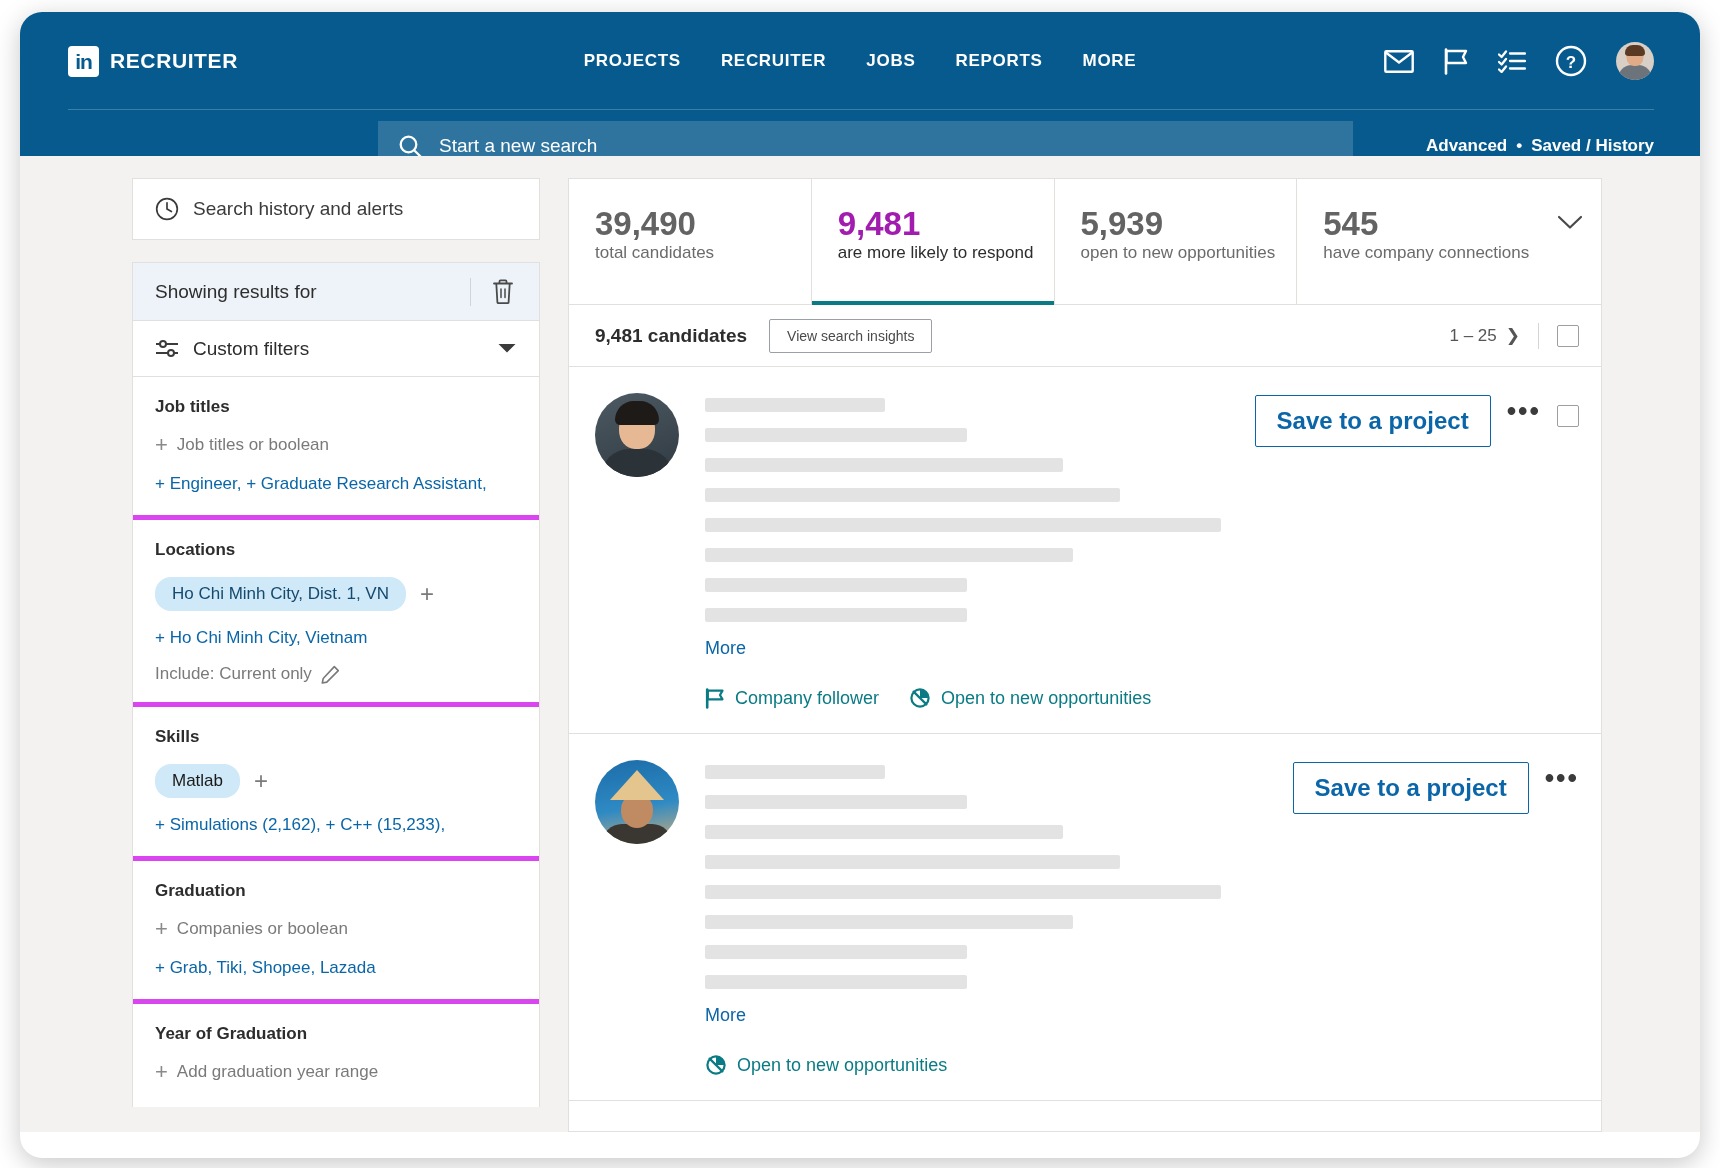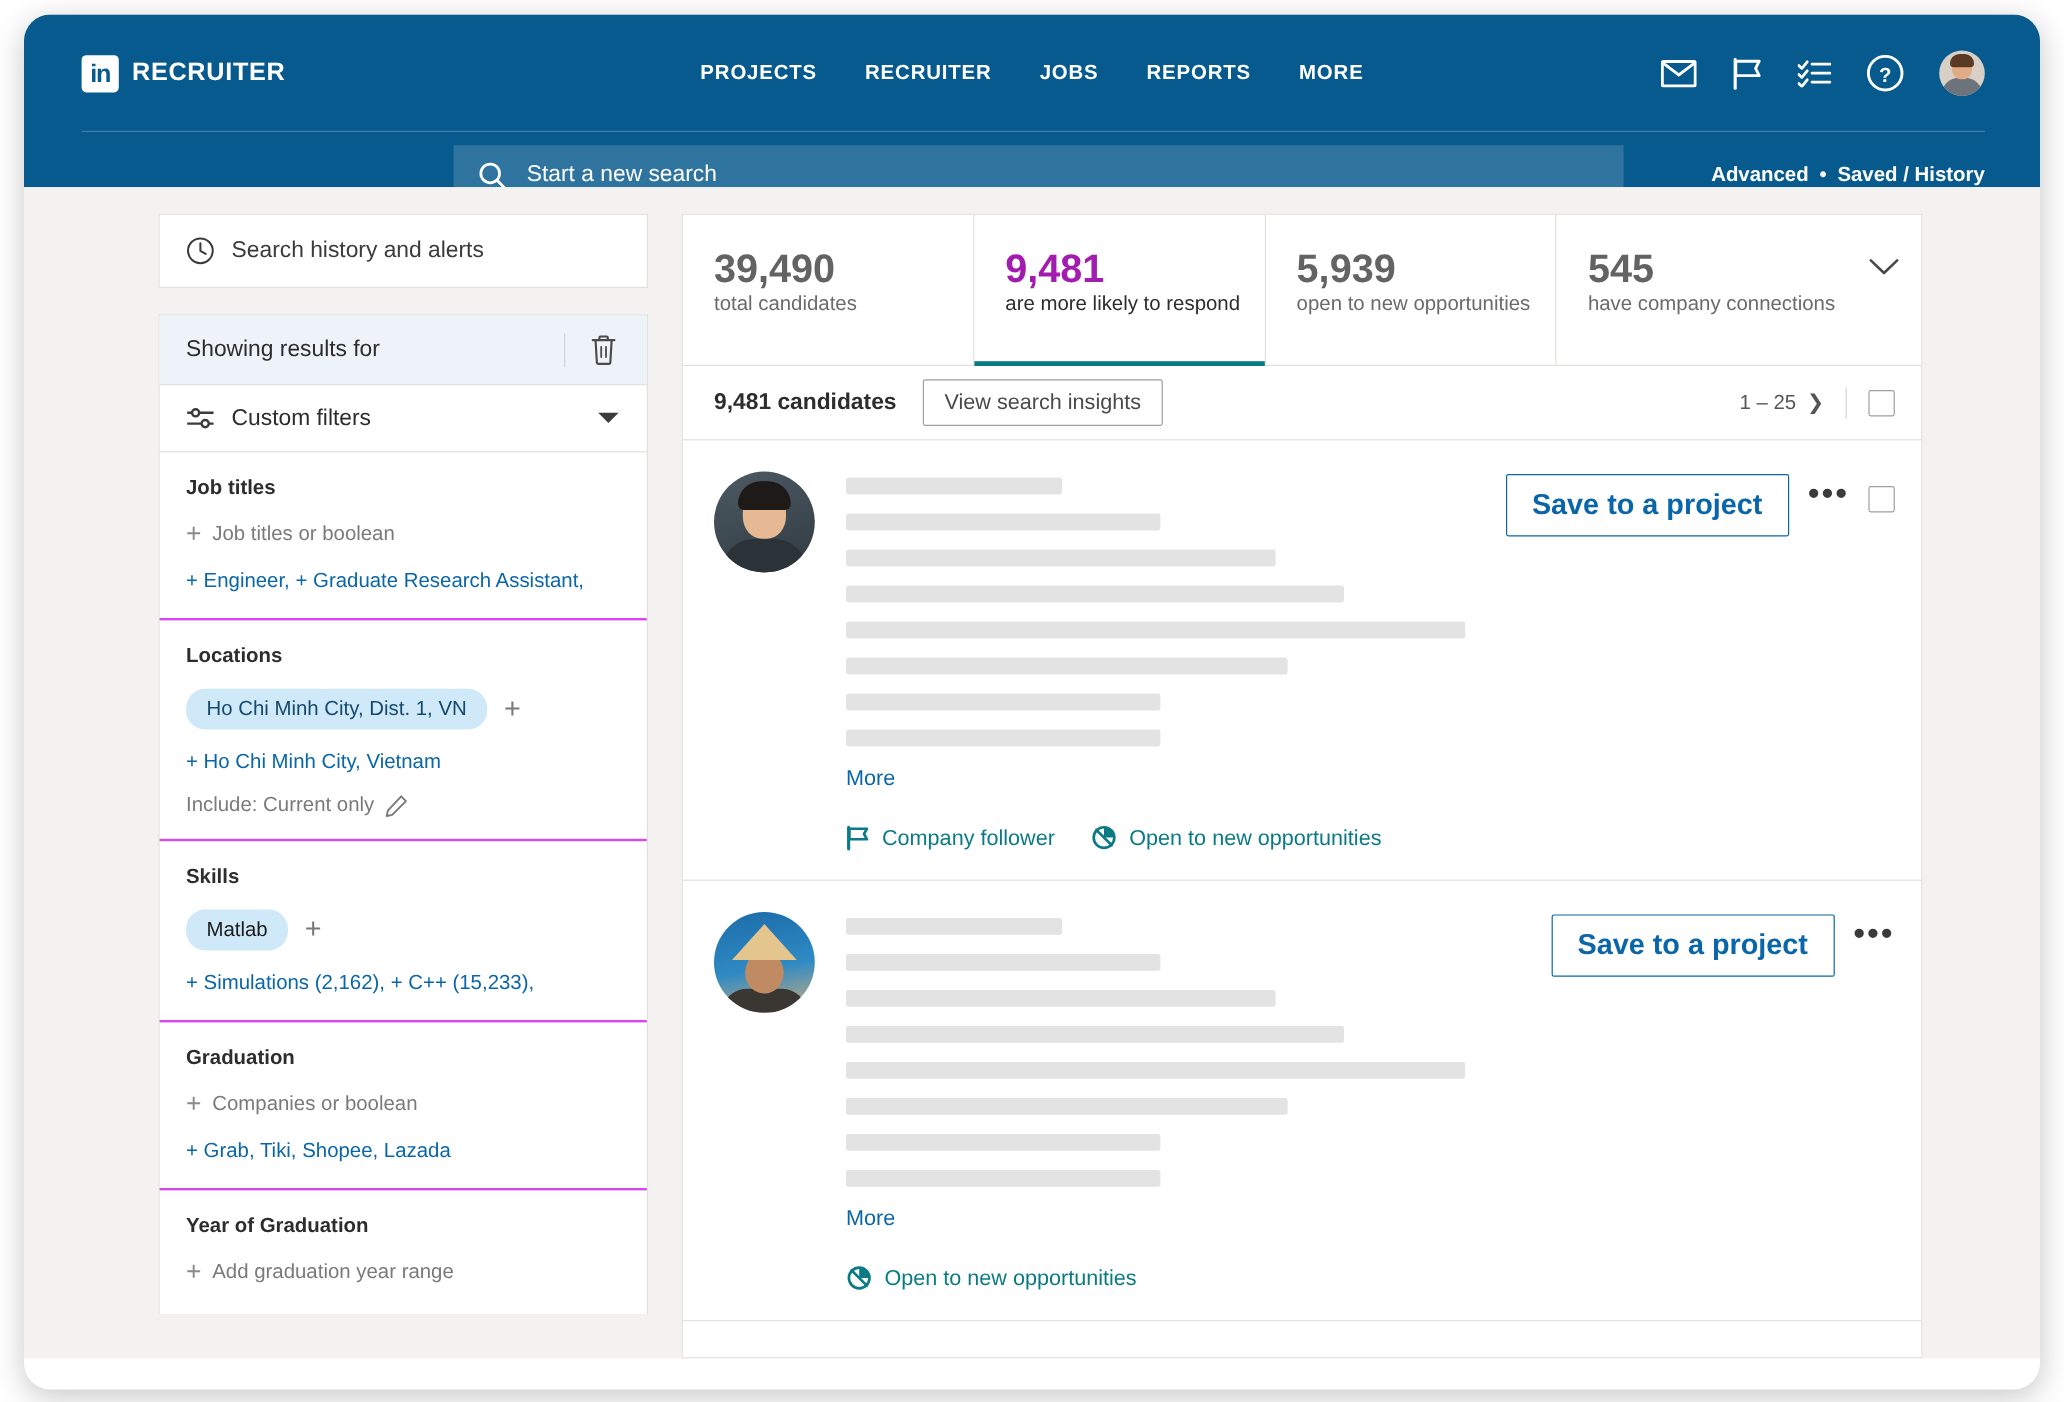--- a/index.html
+++ b/index.html
@@ -202,21 +202,21 @@
     display: flex;
     align-items: center;
     gap: 14px;
     padding: 0 22px;
     border-bottom: 1px solid #e2e0dd;
     cursor: pointer;
   }
   .custom-label { font-size: 19px; color: #2d2d2d; flex: 1; }
   .fsec {
     padding: 20px 22px 18px 22px;
-    border-bottom: 2px solid #d946ef;
+    border-bottom: 5px solid #d946ef;
   }
   .fsec:last-child { border-bottom: none; }
   .fsec-title {
     font-size: 17px;
     font-weight: 700;
     color: #2d2d2d;
     margin-bottom: 17px;
   }
   .fsec-ph {
     font-size: 17px;
@@ -334,21 +334,21 @@
   .res-count {
     font-size: 19px;
     font-weight: 700;
     color: #2d2d2d;
     margin-right: 22px;
   }
   .insights-btn {
     border: 1px solid #9aa0a6;
     border-radius: 2px;
     padding: 8px 17px;
-    font-size: 18px;
+    font-size: 14px;
     color: #4a4a4a;
     background: #fff;
     cursor: pointer;
     font-family: "Liberation Sans", sans-serif;
   }
   .res-right {
     margin-left: auto;
     display: flex;
     align-items: center;
     gap: 18px;

